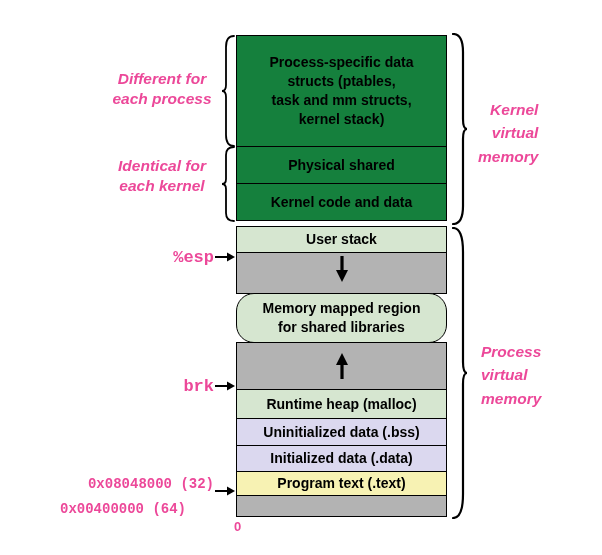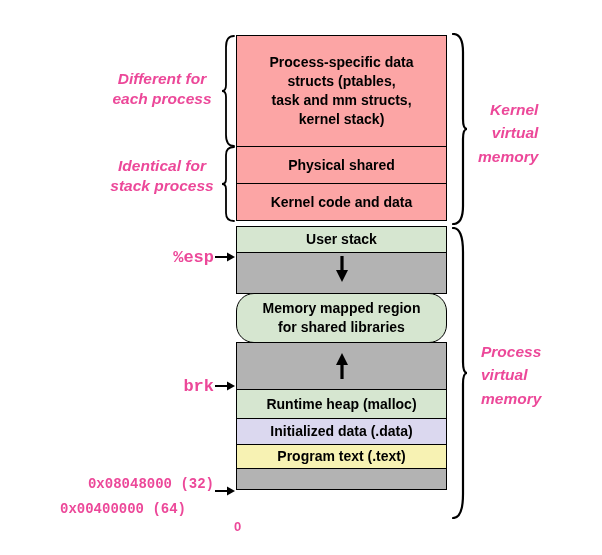--- a/index.html
+++ b/index.html
@@ -8,21 +8,21 @@
 
   .memwrap { position:absolute; left:236px; width:211px; }
   .kernel-wrap { top:35px; }
   .process-wrap { top:226px; }
 
   .box { position:relative; width:100%; border:1px solid #000; display:flex;
          align-items:center; justify-content:center; text-align:center;
          font-weight:700; font-size:14px; line-height:1.35; white-space:pre-line; }
   .box + .box { margin-top:-1px; }
 
-  .pink   { background:#fca5a5;text-align:center; }
+  .pink   { background:#15803d;text-align:center; }
   .green  { background:#d6e6d0; }
   .gray   { background:#b3b3b3; }
   .lav    { background:#dbd8ef; }
   .yellow { background:#f7f2b3; }
 
   .k1 { height:112px; }
   .k2 { height:38px; }
   .k3 { height:38px; }
   .p-stack { height:27px; }
   .p-gray1 { height:42px; align-items:flex-start; padding-top:3px; }
@@ -82,33 +82,34 @@
     </div>
     <div class="box green p-mmap">Memory mapped region
 for shared libraries</div>
     <div class="box gray p-gray2">
       <svg width="14" height="26" viewBox="0 0 14 26">
         <polygon points="1,12 13,12 7,0" fill="#000"></polygon>
         <rect x="5.4" y="11" width="3.2" height="15" fill="#000"></rect>
       </svg>
     </div>
     <div class="box green p-heap">Runtime heap (malloc)</div>
+    <div class="box lav p-bss">Uninitialized data (.bss)</div>
     <div class="box lav p-data">Initialized data (.data)</div>
     <div class="box yellow p-text">Program text (.text)</div>
     <div class="box gray p-gray3"></div>
   </div>
 
   <div class="lbl italic lbl-different">Different for
 each process</div>
   <svg class="abs brace-different" width="14" height="112" viewBox="0 0 14 112">
     <path d="M13 1 Q5 1 5 12 L5 50 Q5 56 1 56 Q5 56 5 62 L5 100 Q5 111 13 111" fill="none" stroke="#000" stroke-width="1.8" stroke-linecap="round"></path>
   </svg>
 
   <div class="lbl italic lbl-identical">Identical  for
-stack process</div>
+each kernel</div>
   <svg class="abs brace-identical" width="14" height="76" viewBox="0 0 14 76">
     <path d="M13 1 Q5 1 5 9 L5 33 Q5 38 1 38 Q5 38 5 43 L5 67 Q5 75 13 75" fill="none" stroke="#000" stroke-width="1.8" stroke-linecap="round"></path>
   </svg>
 
   <div class="lbl mono lbl-esp">%esp</div>
   <svg class="abs esp-arrow" width="20" height="12" viewBox="0 0 20 12">
     <line x1="0" y1="6" x2="13" y2="6" stroke="#000" stroke-width="2"></line>
     <polygon points="12,1.5 20,6 12,10.5" fill="#000"></polygon>
   </svg>
 

